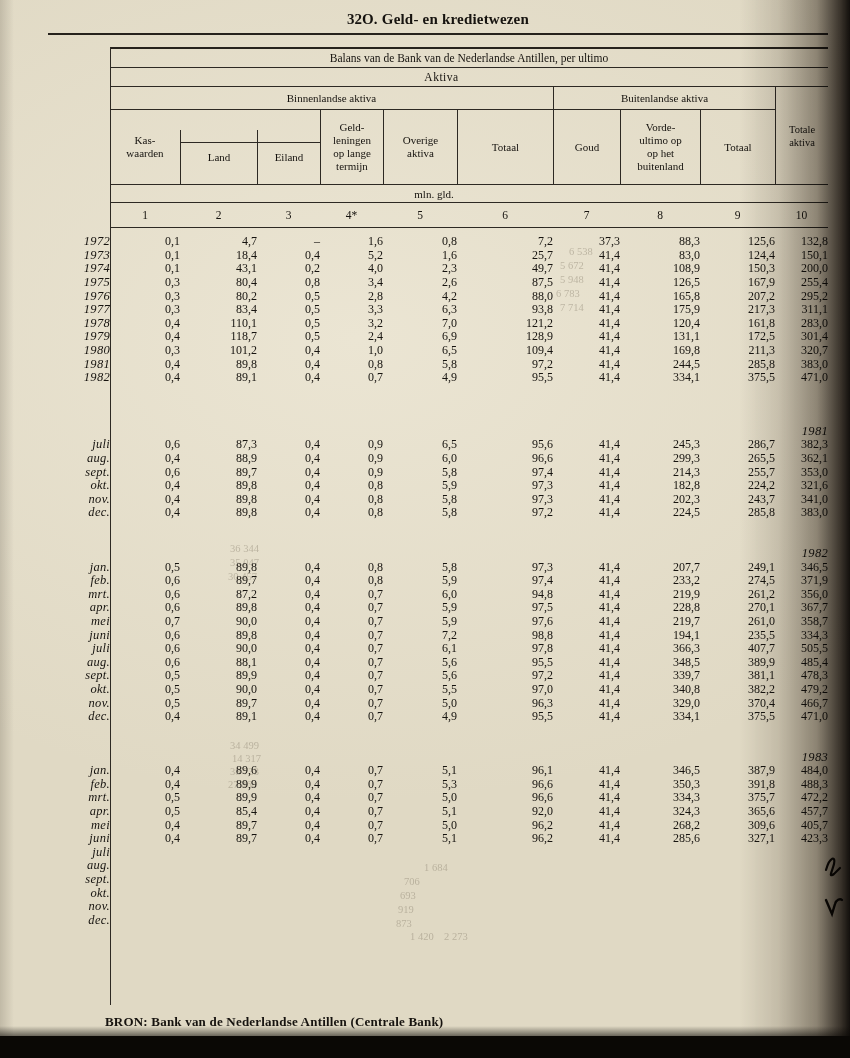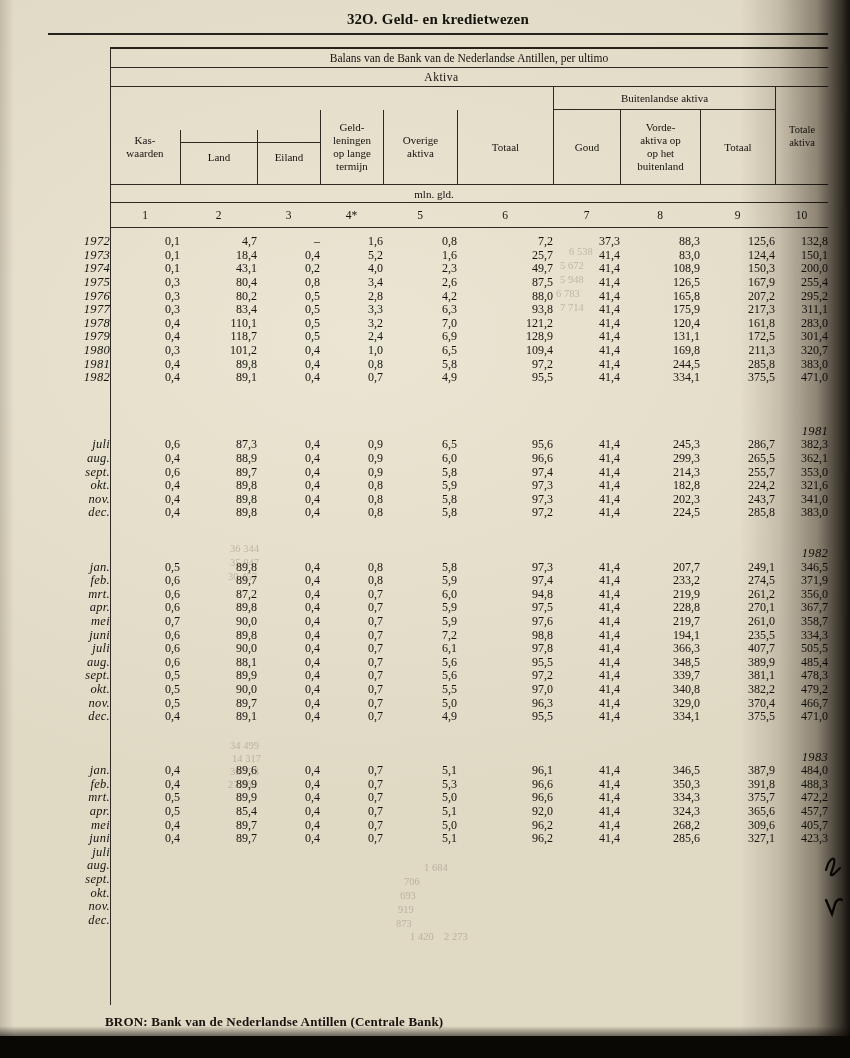--- a/index.html
+++ b/index.html
@@ -95,39 +95,40 @@
     <span class="pnum">32</span>
     <span class="ptitle">O. Geld- en kredietwezen</span>
   </div>
 
   <div class="twrap">
     <div class="vline"></div>
     <div class="t-title">Balans van de Bank van de Nederlandse Antillen, per ultimo</div>
     <div class="t-aktiva">Aktiva</div>
 
     <div class="thead">
+      <div class="h-binnen bb">Binnenlandse aktiva</div>
       <div class="h-buiten bl bb">Buitenlandse aktiva</div>
       <div class="h-totale bl pre">Totale
 aktiva</div>
 
       <div class="h-kas pre">Kas-
 waarden</div>
       <div class="h-vord bl bb">Vord. op de Overheid</div>
       <div class="h-land bl">Land</div>
       <div class="h-eiland bl">Eiland</div>
       <div class="h-geld bl pre">Geld-
 leningen
 op lange
 termijn</div>
       <div class="h-over bl pre">Overige
 aktiva</div>
       <div class="h-tot1 bl">Totaal</div>
       <div class="h-goud bl">Goud</div>
       <div class="h-vorde bl pre">Vorde-
-aktiva op
+ultimo op
 op het
 buitenland</div>
       <div class="h-tot2 bl">Totaal</div>
 
       <div class="h-mln">mln. gld.</div>
 
       <div class="h-num" style="grid-column:1">1</div>
       <div class="h-num" style="grid-column:2">2</div>
       <div class="h-num" style="grid-column:3">3</div>
       <div class="h-num" style="grid-column:4">4*</div>

